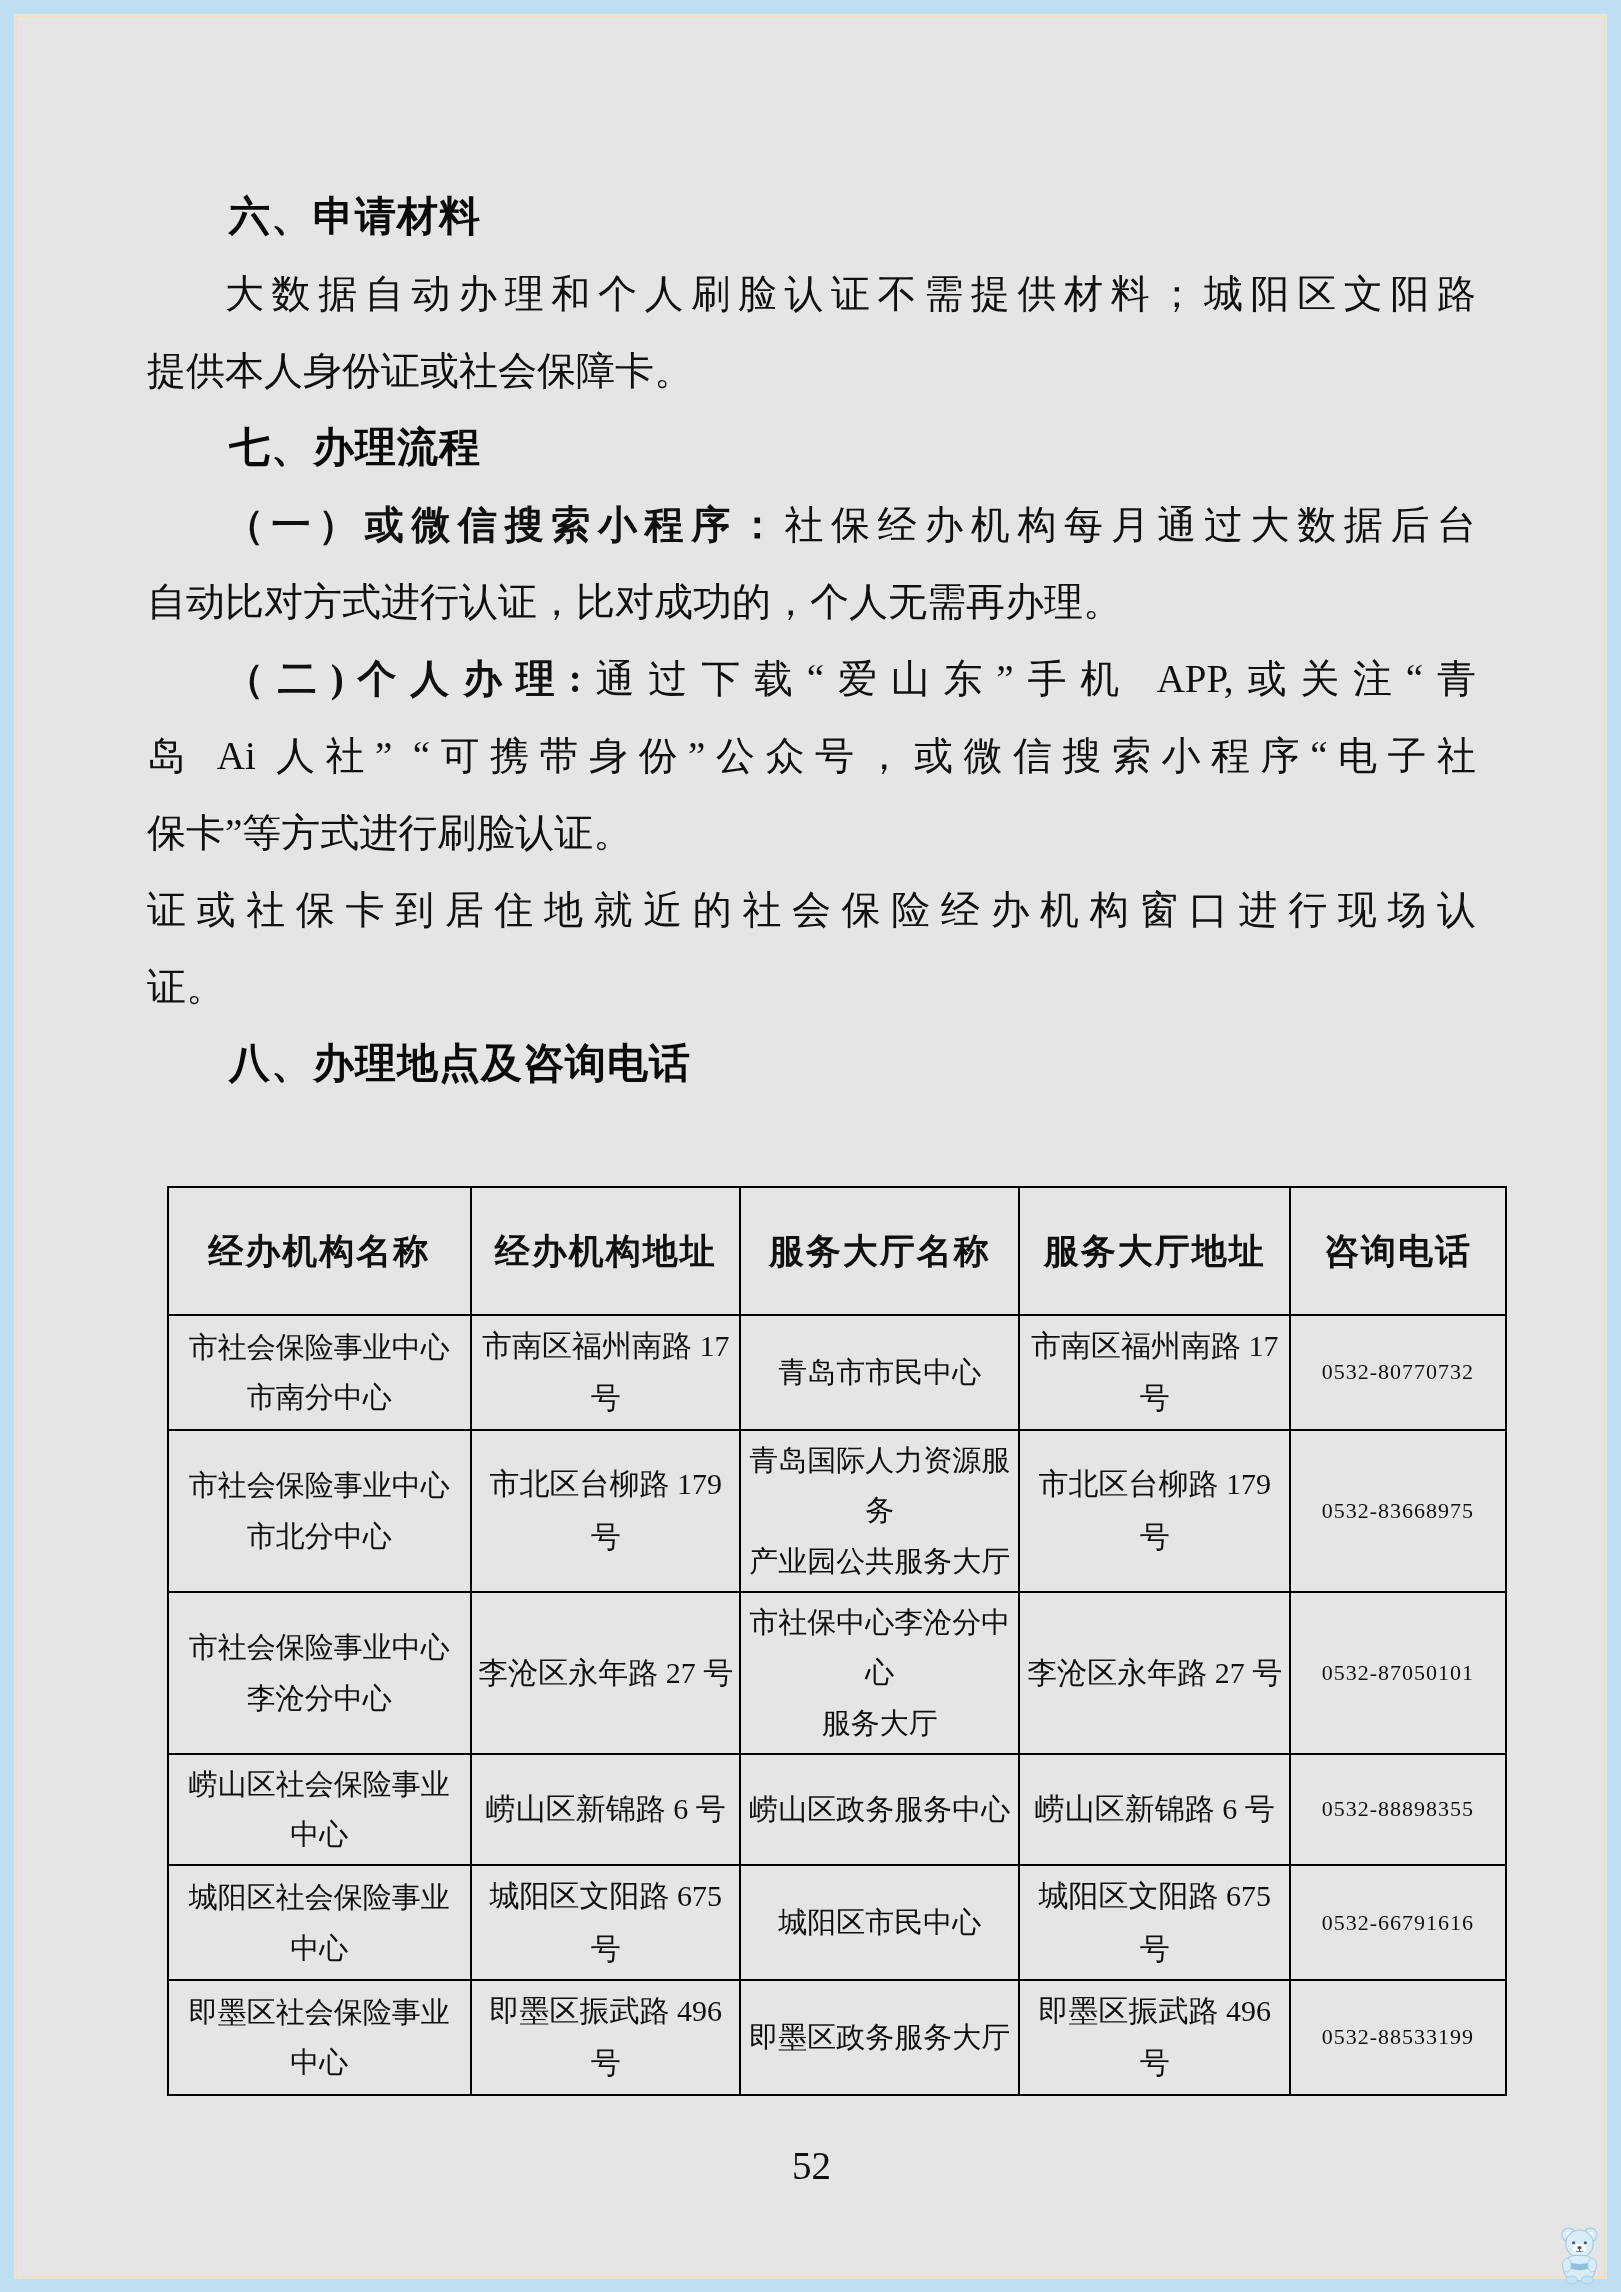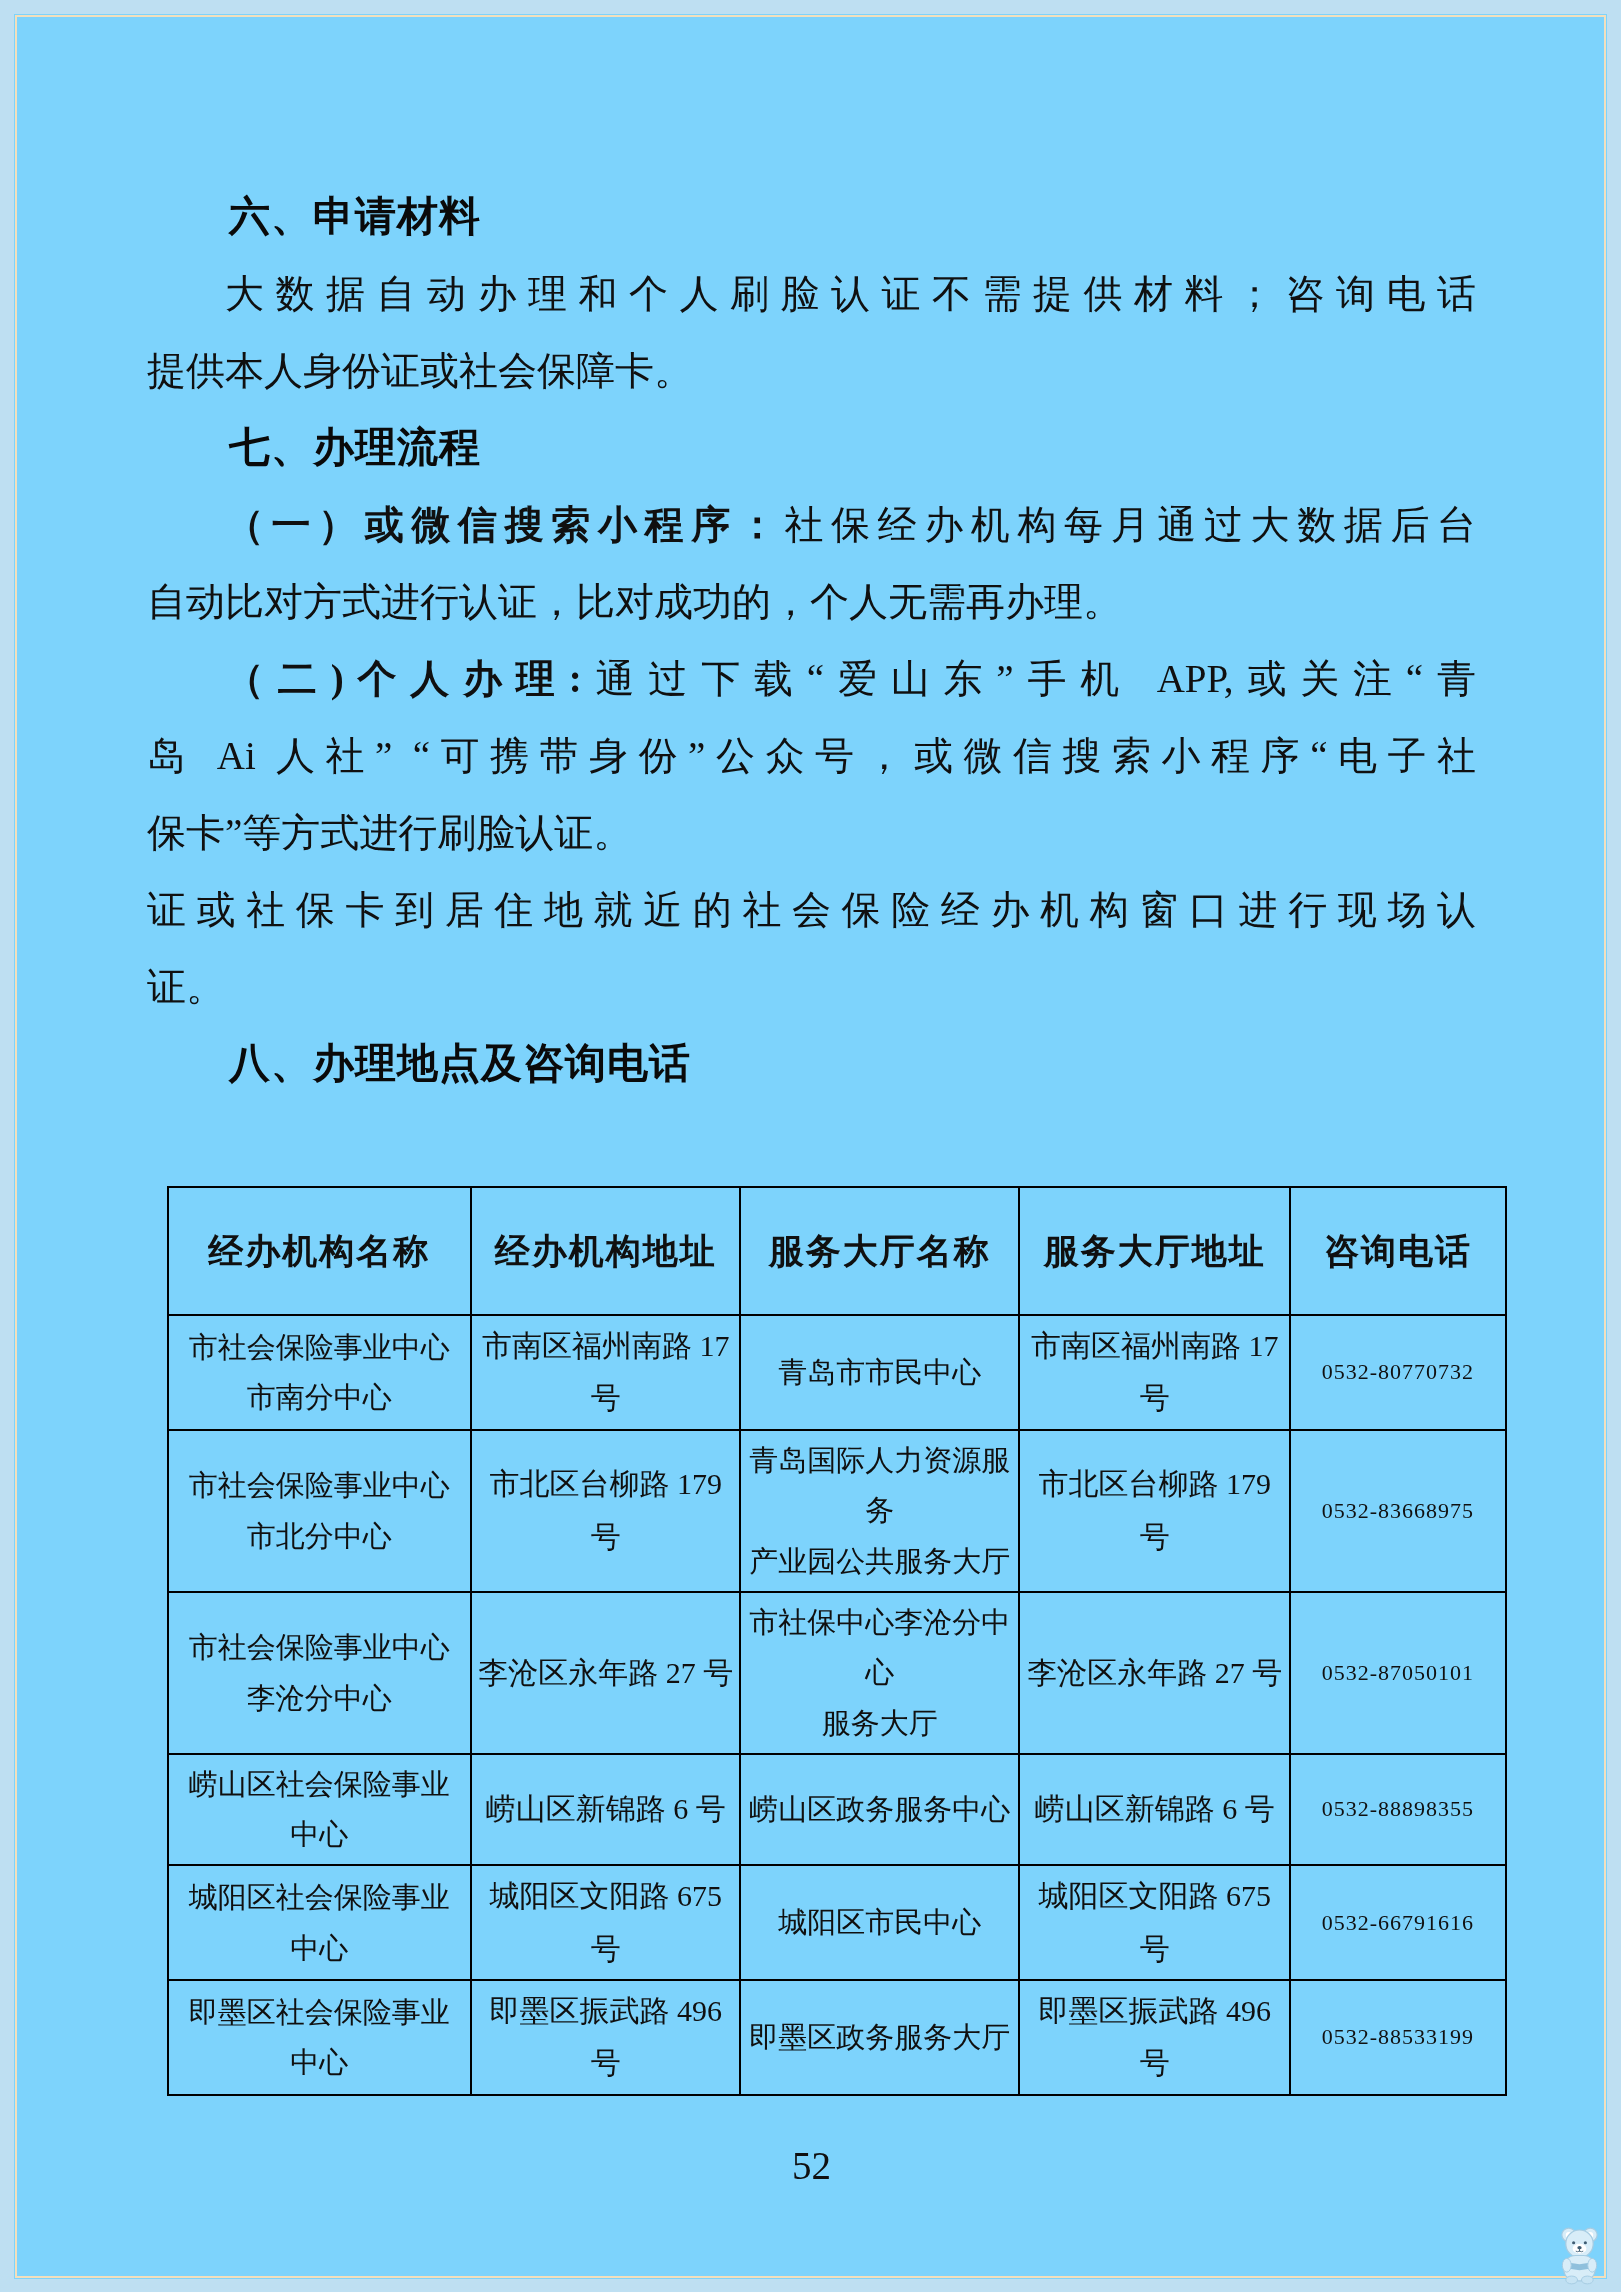--- a/index.html
+++ b/index.html
@@ -4,21 +4,21 @@
 <style>
   html,body{margin:0;padding:0;}
   body{
     width:1621px;height:2293px;
     background:#ffffff;
     font-family:"Liberation Serif", serif;
     color:#101010;
     position:relative;
     overflow:hidden;
   }
-  .page{position:absolute;inset:0;background:#7dd3fc;}
+  .page{position:absolute;inset:0;background:#e5e5e5;}
   
   .frame-blue{position:absolute;inset:0;border:14.7px solid #bedff2;pointer-events:none;z-index:5;}
   .frame-tan{position:absolute;inset:14.7px;border:2.9px solid #f2dfbd;pointer-events:none;z-index:5;}
   
   .content{
     position:absolute;left:147px;right:145px;top:0;
     padding-top:178px;
     z-index:2;
   }
   .doc-heading{
@@ -87,21 +87,21 @@
 </style>
 </head>
 <body>
 
 <div class="page">
 
   <div class="content">
 
     <h2 class="doc-heading">六、申请材料</h2>
 
-    <div class="line fill indent">大数据自动办理和个人刷脸认证不需提供材料；咨询电话</div>
+    <div class="line fill indent">大数据自动办理和个人刷脸认证不需提供材料；城阳区文阳路</div>
     <div class="line">提供本人身份证或社会保障卡。</div>
 
     <h2 class="doc-heading">七、办理流程</h2>
 
     <div class="line fill indent">
       <span class="lead">（一）或微信搜索小程序：</span><span>社保经办机构每月通过大数据后台</span>
     </div>
     <div class="line">自动比对方式进行认证，比对成功的，个人无需再办理。</div>
 
     <div class="line fill indent">

